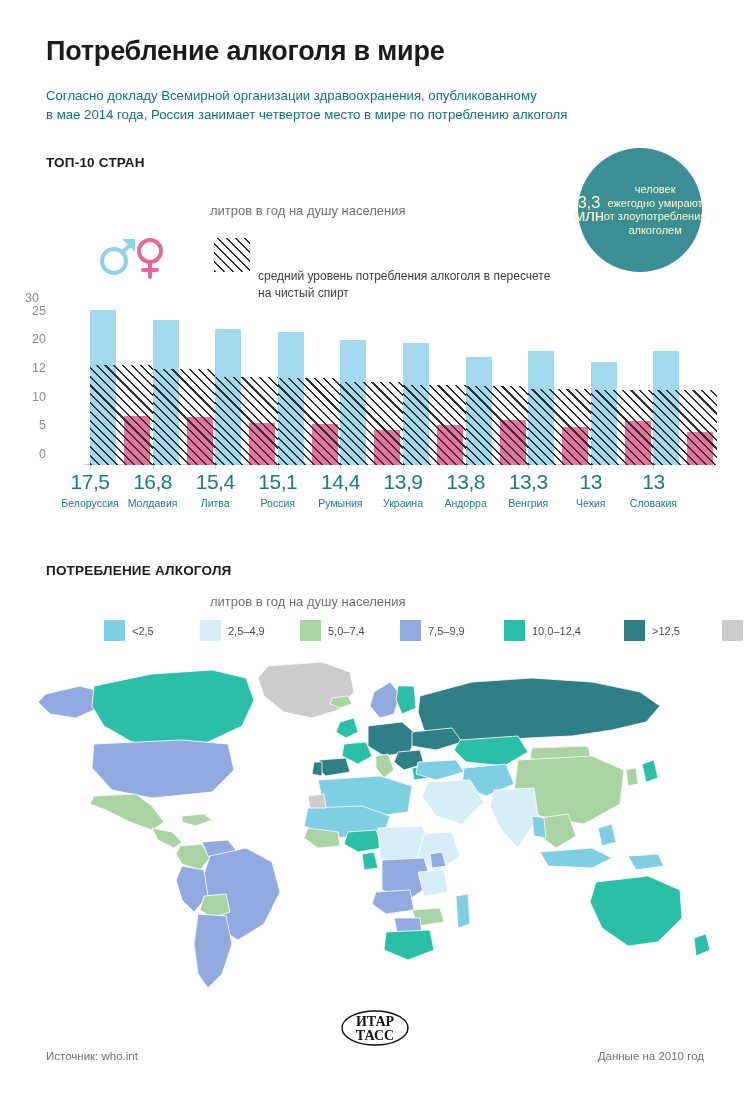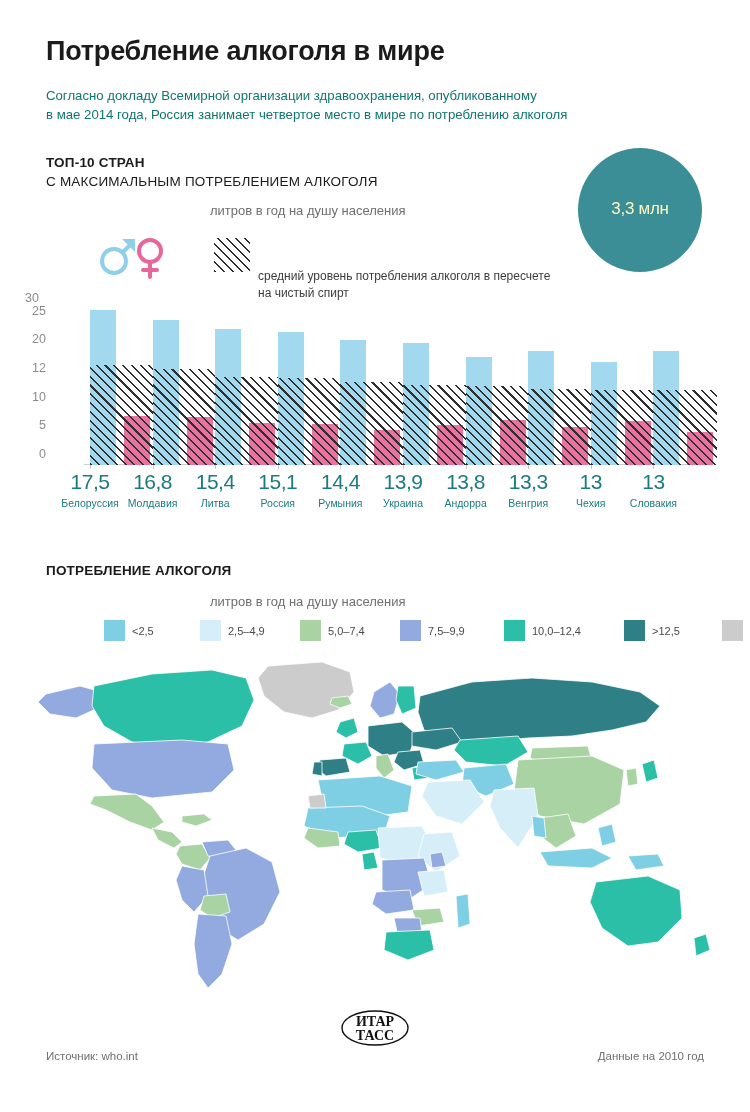--- a/index.html
+++ b/index.html
@@ -146,24 +146,29 @@
 <div class="page">
 
   <div class="title">Потребление алкоголя в мире</div>
   <div class="subtitle">
     <div>Согласно докладу Всемирной организации здравоохранения, опубликованному</div>
     <div>в мае 2014 года, Россия занимает четвертое место в мире по потреблению алкоголя</div>
   </div>
 
   <div class="badge">
     <div class="badge-big">3,3 млн</div>
+    <div class="badge-lines">
+      <div>человек</div>
+      <div>ежегодно умирают</div>
+      <div>от злоупотребления</div>
+      <div>алкоголем</div>
+    </div>
   </div>
 
   <div class="s1-head1">ТОП-10 СТРАН</div>
-  <div class="s1-head2">С МАКСИМАЛЬНЫМ ПОТРЕБЛЕНИЕМ АЛКОГОЛЯ</div>
   <div class="s1-units">литров в год на душу населения</div>
 
   <div class="gender">
     <svg width="74" height="48" viewBox="0 0 74 48">
       <g fill="none" stroke="#8ecfe9" stroke-width="4">
         <circle cx="16" cy="30" r="12"></circle>
         <line x1="25" y1="21" x2="35" y2="11" stroke-linecap="round"></line>
       </g>
       <polygon points="37,8 37,21 24,8" fill="#8ecfe9"></polygon>
       <g fill="none" stroke="#e8679b" stroke-width="4">

